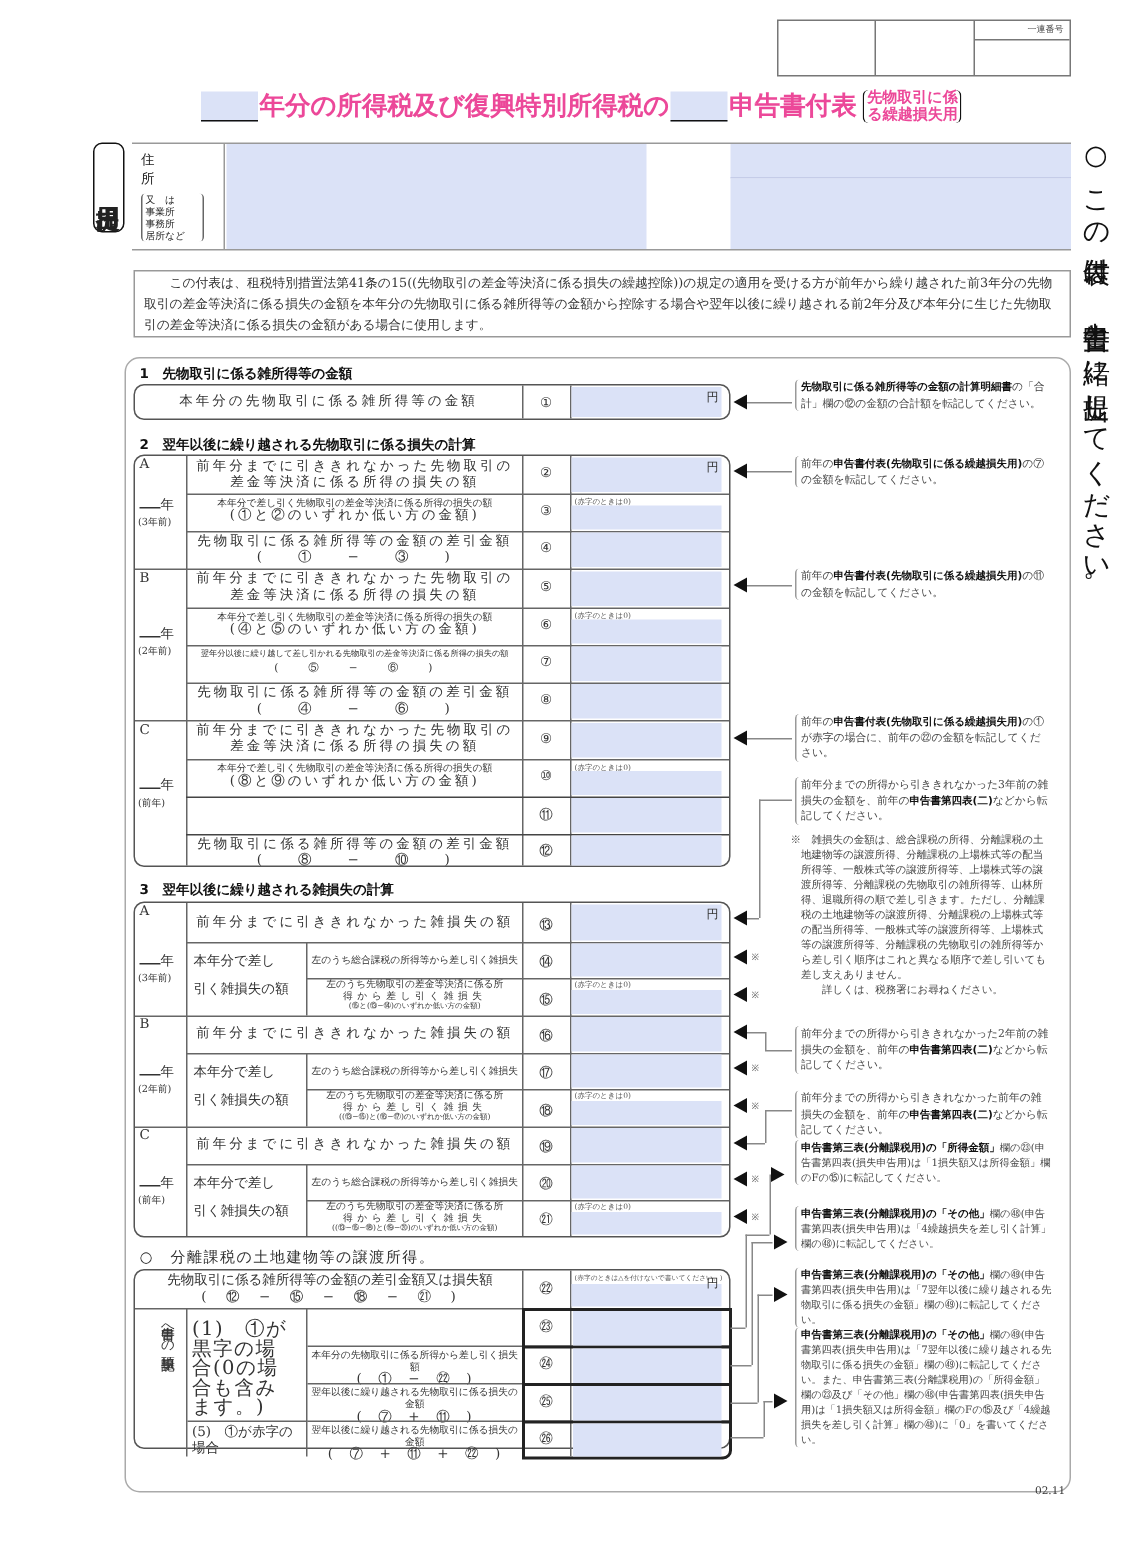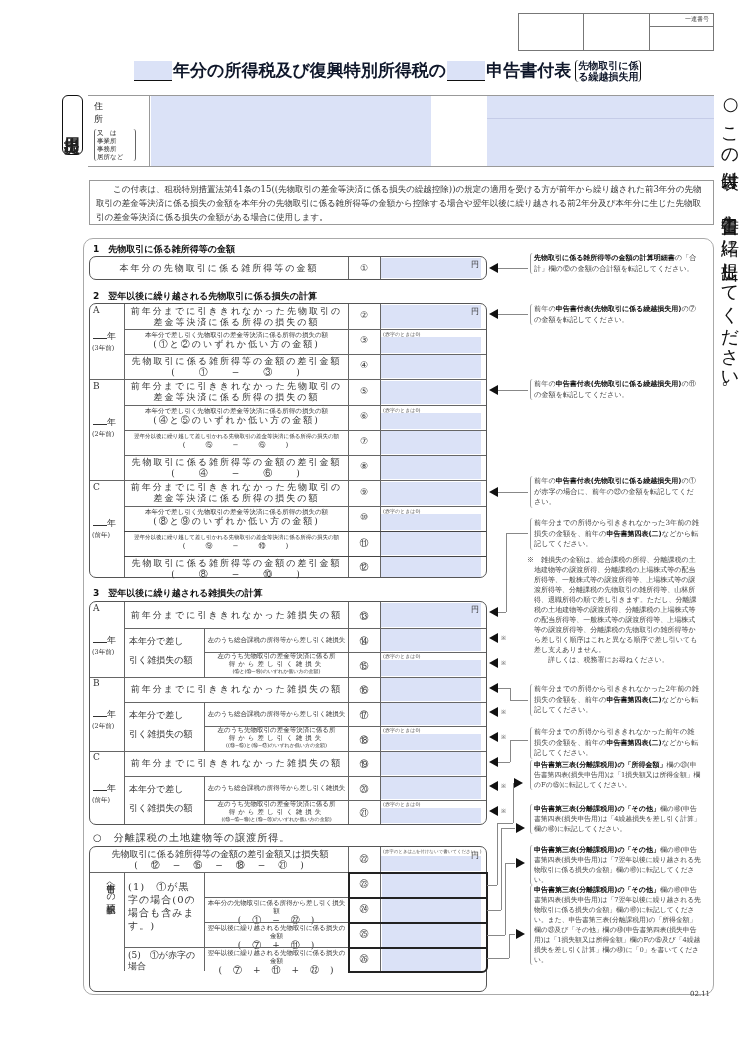--- a/index.html
+++ b/index.html
@@ -3,21 +3,21 @@
 <meta charset="utf-8">
 <style>
 *{box-sizing:border-box;margin:0;padding:0}
 body{width:750px;height:1041px;background:#fff;font-family:"DejaVu Serif",serif;color:#222;position:relative;overflow:hidden;font-size:8px}
 .abs{position:absolute}
 .fill{background:#dbe2f7}
 .serial{left:518px;top:13px;width:196px;height:38px;border:1px solid #777}
 .serial .c{position:absolute;top:0;height:100%;border-right:1px solid #777}
 .serial .hl{position:absolute;left:0;right:0;top:12px;border-top:1px solid #777}
 .serial .lab{position:absolute;right:4px;top:1px;font-size:6px;color:#444}
-.title{left:133px;top:59px;font-family:"DejaVu Sans",sans-serif;font-weight:bold;font-size:17px;color:#0f172a;white-space:nowrap;display:flex;align-items:center}
+.title{left:133px;top:59px;font-family:"DejaVu Sans",sans-serif;font-weight:bold;font-size:17px;color:#ec4899;white-space:nowrap;display:flex;align-items:center}
 .title .blank{display:inline-block;width:38px;height:20px;background:#dbe2f7;border-bottom:1.5px solid #111;margin:0 1px}
 .title .sub{display:inline-block;font-size:10px;line-height:11px;border-left:1.5px solid #111;border-right:1.5px solid #111;border-radius:4px;padding:0 2px;margin-left:4px;font-weight:bold}
 .teishutsu{left:62px;top:95px;width:21px;height:60px;border:1.5px solid #111;border-radius:6px;font-family:"DejaVu Sans",sans-serif;font-weight:bold;font-size:16px;line-height:19px;text-align:center;writing-mode:vertical-rl;display:flex;align-items:center;justify-content:center}
 .addr{left:88px;top:95px;width:626px;height:72px;border-top:1px solid #999;border-bottom:1px solid #999}
 .vtxt{left:718px;top:93px;writing-mode:vertical-rl;font-family:"DejaVu Sans",sans-serif;font-size:18px;line-height:24px;color:#111;letter-spacing:1px}
 .note{left:89px;top:180px;width:625px;height:45px;border:1px solid #999;font-size:8.5px;line-height:14px;padding:1px 6px;text-indent:2em;color:#333}
 .frame{left:83px;top:238px;width:631px;height:757px;border:1px solid #aaa;border-radius:10px}
 .sec{font-family:"DejaVu Sans",sans-serif;font-weight:bold;font-size:9px;color:#111}
 .box{border:1px solid #555;border-radius:7px;position:absolute}
 .lbl{font-size:9px;letter-spacing:2px;line-height:11px;text-align:center;color:#333}
@@ -177,24 +177,20 @@
 
   <div class="abs" style="left:35px;top:204px;width:223px">
       <div class="small">本年分で差し引く先物取引の差金等決済に係る所得の損失の額</div>
       <div class="lbl">(⑧と⑨のいずれか低い方の金額)</div>
     </div>
   <div class="num" style="left:259px;top:208px">⑩</div>
   <div class="tiny" style="left:293px;top:204px">(赤字のときは0)</div>
   <div class="inp" style="left:291px;top:210px;width:100px;height:16px"></div>
   <div class="abs" style="left:34px;top:227px;width:362px;border-top:1.5px solid #444"></div>
 
-  <div class="abs" style="left:35px;top:229px;width:223px">
-      <div class="small" style="font-size:5.5px">翌年分以後に繰り越して差し引かれる先物取引の差金等決済に係る所得の損失の額</div>
-      <div class="lbl" style="font-size:7px">(　　⑨　　−　　⑩　　)</div>
-    </div>
   <div class="num" style="left:259px;top:233px">⑪</div>
   <div class="inp" style="left:291px;top:228px;width:100px;height:23px"></div>
   <div class="abs" style="left:34px;top:252px;width:362px;border-top:1.5px solid #444"></div>
 
   <div class="abs lbl" style="left:35px;top:254px;width:223px">
       <div>先物取引に係る雑所得等の金額の差引金額</div>
       <div>(　　⑧　　−　　⑩　　)</div>
     </div>
   <div class="num" style="left:259px;top:257px">⑫</div>
   <div class="inp" style="left:291px;top:253px;width:100px;height:20px"></div>
@@ -323,36 +319,36 @@
 <div class="vline" style="left:510px;top:688px;height:12px"></div>
 <div class="hline" style="left:510px;top:700px;width:18px"></div>
 <div class="ann" style="left:530px;top:684px;width:170px"><span>前年分までの所得から引ききれなかった2年前の雑損失の金額を、前年の</span><b>申告書第四表(二)</b><span>などから転記してください。</span></div>
 
 <div class="hline" style="left:498px;top:762px;width:12px"></div>
 <div class="vline" style="left:510px;top:740px;height:22px"></div>
 <div class="hline" style="left:510px;top:740px;width:18px"></div>
 <div class="ann" style="left:530px;top:727px;width:170px"><span>前年分までの所得から引ききれなかった前年の雑損失の金額を、前年の</span><b>申告書第四表(二)</b><span>などから転記してください。</span></div>
 
 <div class="abs" style="left:93px;top:831px;font-size:10px;color:#333;letter-spacing:1px">○　分離課税の土地建物等の譲渡所得。</div>
-<div class="box" style="left:89px;top:846px;width:398px;height:146px">
+<div class="box" style="left:89px;top:846px;width:398px;height:120px">
   <div class="abs lbl" style="left:2px;top:2px;width:256px;letter-spacing:0">
       <div>先物取引に係る雑所得等の金額の差引金額又は損失額</div>
       <div style="letter-spacing:2px">(　⑫　−　⑮　−　⑱　−　㉑　)</div>
     </div>
   <div class="abs" style="left:258px;top:0;height:124px;border-left:1px solid #666"></div>
   <div class="num" style="left:259px;top:7px">㉒</div>
   <div class="abs" style="left:290px;top:0;height:25px;border-left:1px solid #666"></div>
   <div class="tiny" style="left:293px;top:2px;font-size:4.5px">(赤字のときは△を付けないで書いてください。)</div>
   <div class="inp" style="left:291px;top:9px;width:100px;height:15px"></div>
   <div class="yen" style="left:381px;top:3px">円</div>
   <div class="abs" style="left:0;top:25px;width:396px;border-top:1px solid #666"></div>
 
   <div class="abs" style="left:8px;top:30px;width:18px;font-size:9px;line-height:11px;writing-mode:vertical-rl;color:#333;height:92px;letter-spacing:0">申告書への転記事項</div>
   <div class="abs" style="left:34px;top:25px;height:99px;border-left:1px solid #666"></div>
-  <div class="abs" style="left:38px;top:33px;width:70px;font-size:10px;line-height:13px;color:#333;letter-spacing:1px">(1)　①が黒字の場合(0の場合も含みます。)</div>
+  <div class="abs" style="left:38px;top:33px;width:70px;font-size:13px;line-height:13px;color:#333;letter-spacing:1px">(1)　①が黒字の場合(0の場合も含みます。)</div>
   <div class="abs" style="left:35px;top:100px;width:80px;border-top:1px solid #666"></div>
   <div class="abs" style="left:38px;top:103px;width:70px;font-size:9px;line-height:11px;color:#333">(5)　①が赤字の場合</div>
   <div class="abs" style="left:114px;top:25px;height:99px;border-left:1px solid #666"></div>
 
   <div class="num" style="left:259px;top:32px">㉓</div>
   <div class="abs" style="left:115px;top:50px;width:281px;border-top:1px solid #666"></div>
   <div class="abs" style="left:115px;top:52px;width:143px">
       <div class="small">本年分の先物取引に係る所得から差し引く損失額</div>
       <div class="lbl" style="letter-spacing:1px">(　①　−　㉒　)</div>
     </div>

